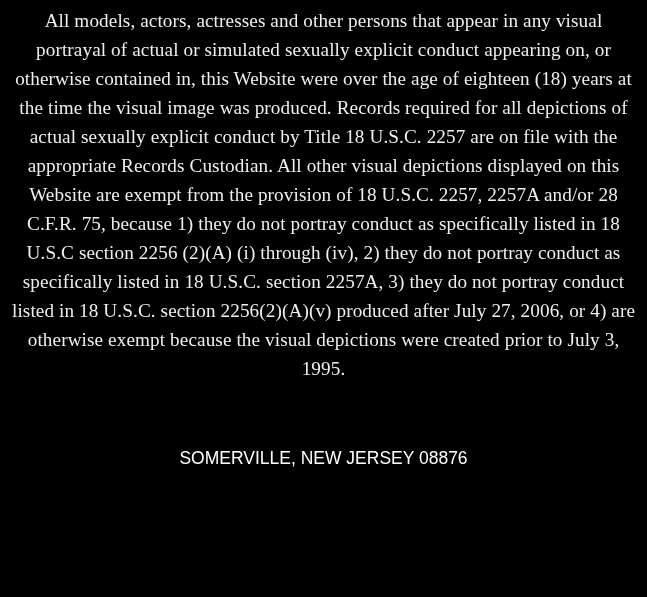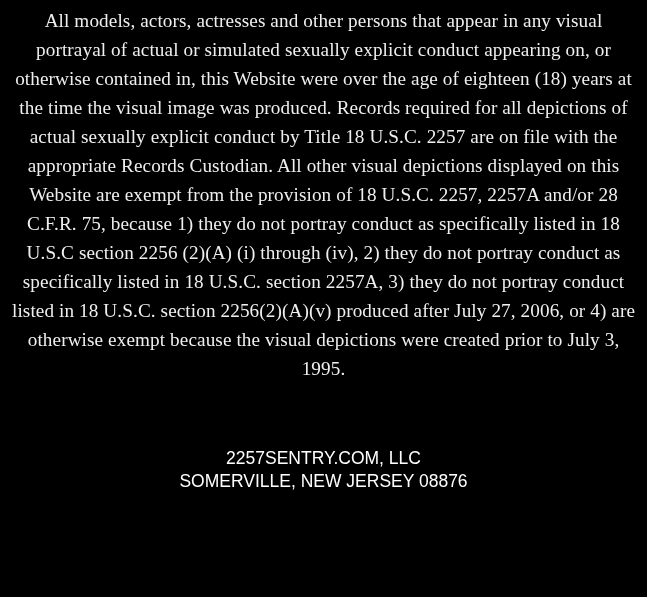--- a/index.html
+++ b/index.html
@@ -53,17 +53,16 @@
 </style>
 </head>
 <body>
 
 <div class="page">
 
   <p class="para para-1">All models, actors, actresses and other persons that appear in any visual portrayal of actual or simulated sexually explicit conduct appearing on, or otherwise contained in, this Website were over the age of eighteen (18) years at the time the visual image was produced. Records required for all depictions of actual sexually explicit conduct by Title 18 U.S.C. 2257 are on file with the appropriate Records Custodian. All other visual depictions displayed on this Website are exempt from the provision of 18 U.S.C. 2257, 2257A and/or 28 C.F.R. 75, because 1) they do not portray conduct as specifically listed in 18 U.S.C section 2256 (2)(A) (i) through (iv), 2) they do not portray conduct as specifically listed in 18 U.S.C. section 2257A, 3) they do not portray conduct listed in 18 U.S.C. section 2256(2)(A)(v) produced after July 27, 2006, or 4) are otherwise exempt because the visual depictions were created prior to July 3, 1995.</p>
 
 
   <div class="custodian">
-    <div>2257SENTRY.COM, LLC</div>
     <div>SOMERVILLE, NEW JERSEY 08876</div>
   </div>
 
 </div>
 
 </body></html>

